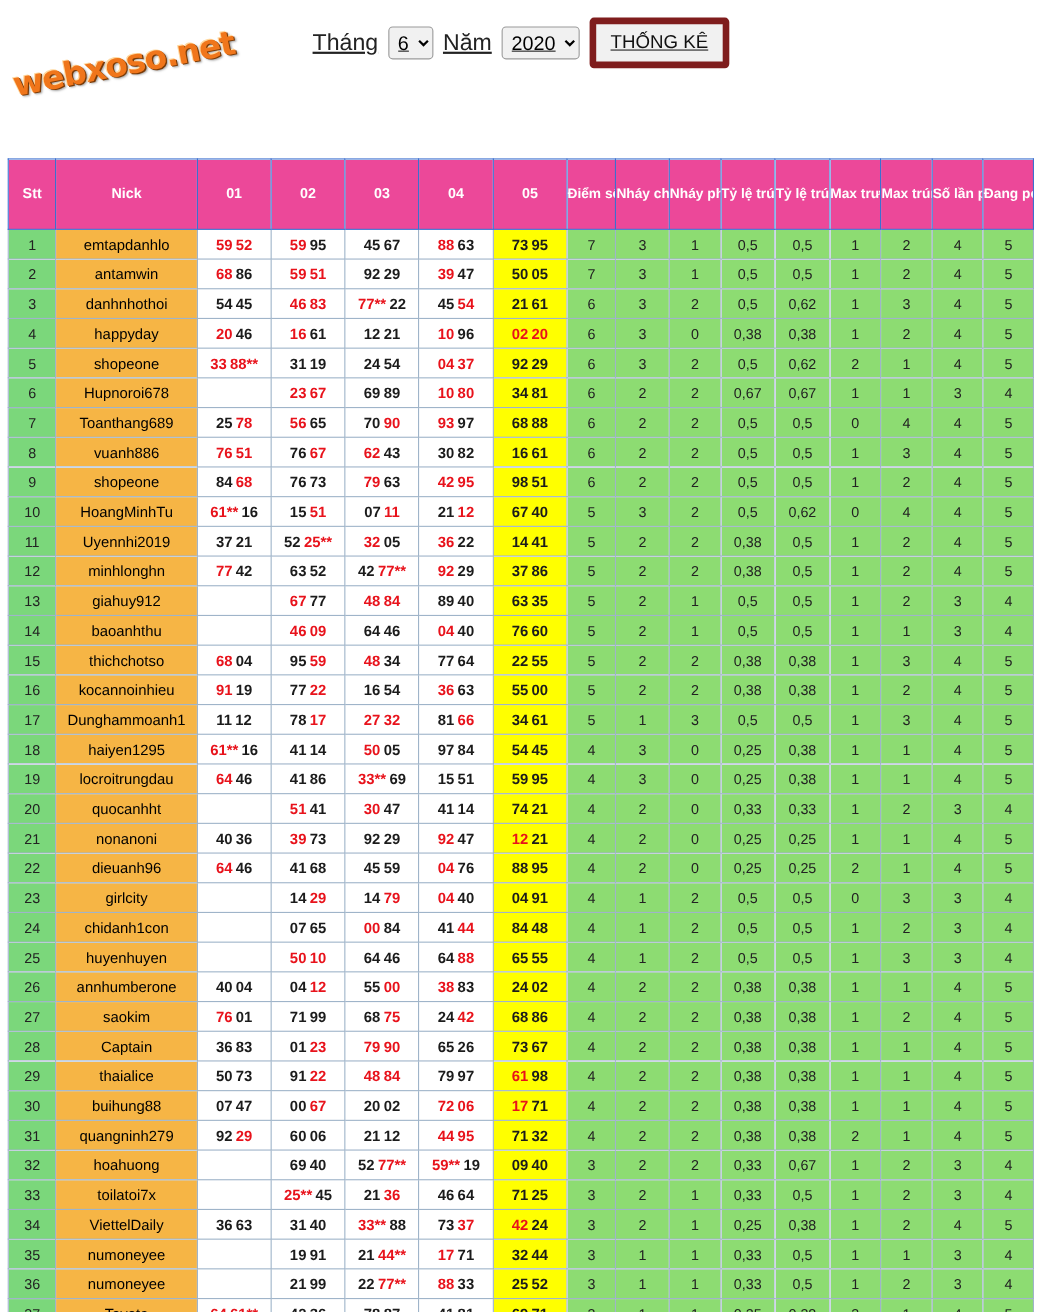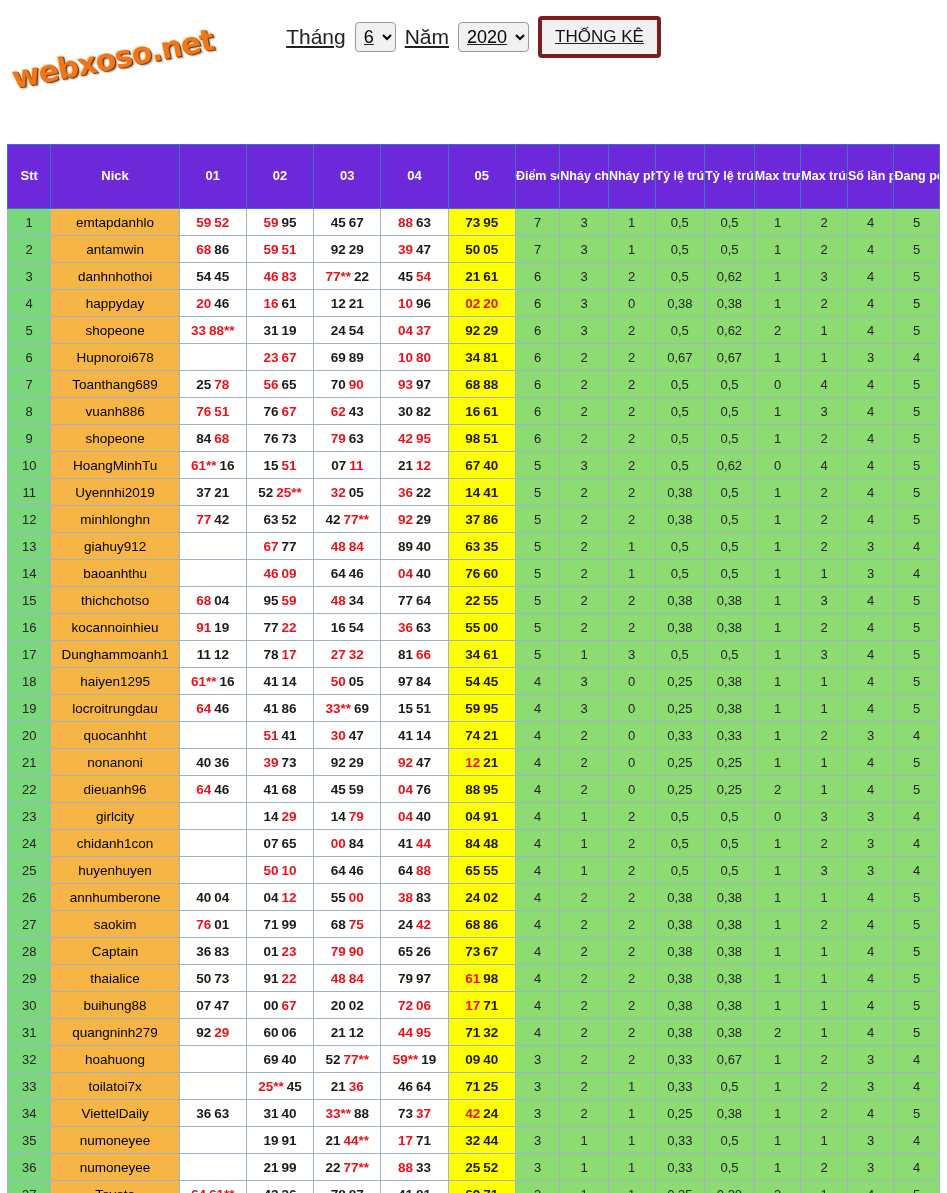--- a/index.html
+++ b/index.html
@@ -58,21 +58,21 @@
     font-size: 18px;
     padding: 3px 4px;
     border: 1px solid #9a9a9a;
     border-radius: 4px;
     background: #f1f1f1;
   }
   .controls .btn {
     font-family: "Liberation Sans", sans-serif;
     font-size: 17px;
     padding: 7px 13px;
-    border: 4px solid #7f1d1d;
+    border: 6px solid #7f1d1d;
     border-radius: 4px;
     background: #f1f1f1;
     color: #111;
     cursor: pointer;
   }
 
   
   table {
     border-collapse: collapse;
     width: 933px;
@@ -83,21 +83,21 @@
     border: 1px solid #9fb4c9;
     text-align: center;
     font-size: 13px;
     color: #222;
     padding: 0;
     height: 27px;
     overflow: hidden;
     white-space: nowrap;
   }
   thead th {
-    background: #6d28d9;
+    background: #ec4899;
     color: #ffffff;
     font-weight: bold;
     font-size: 13px;
     height: 64px;
     line-height: 1.15;
     border: 1px solid #3c6fd0;
   }
   thead th.small { font-size: 12.5px; }
 
   td.stt { background: #7bd77b; font-size: 13px; }

